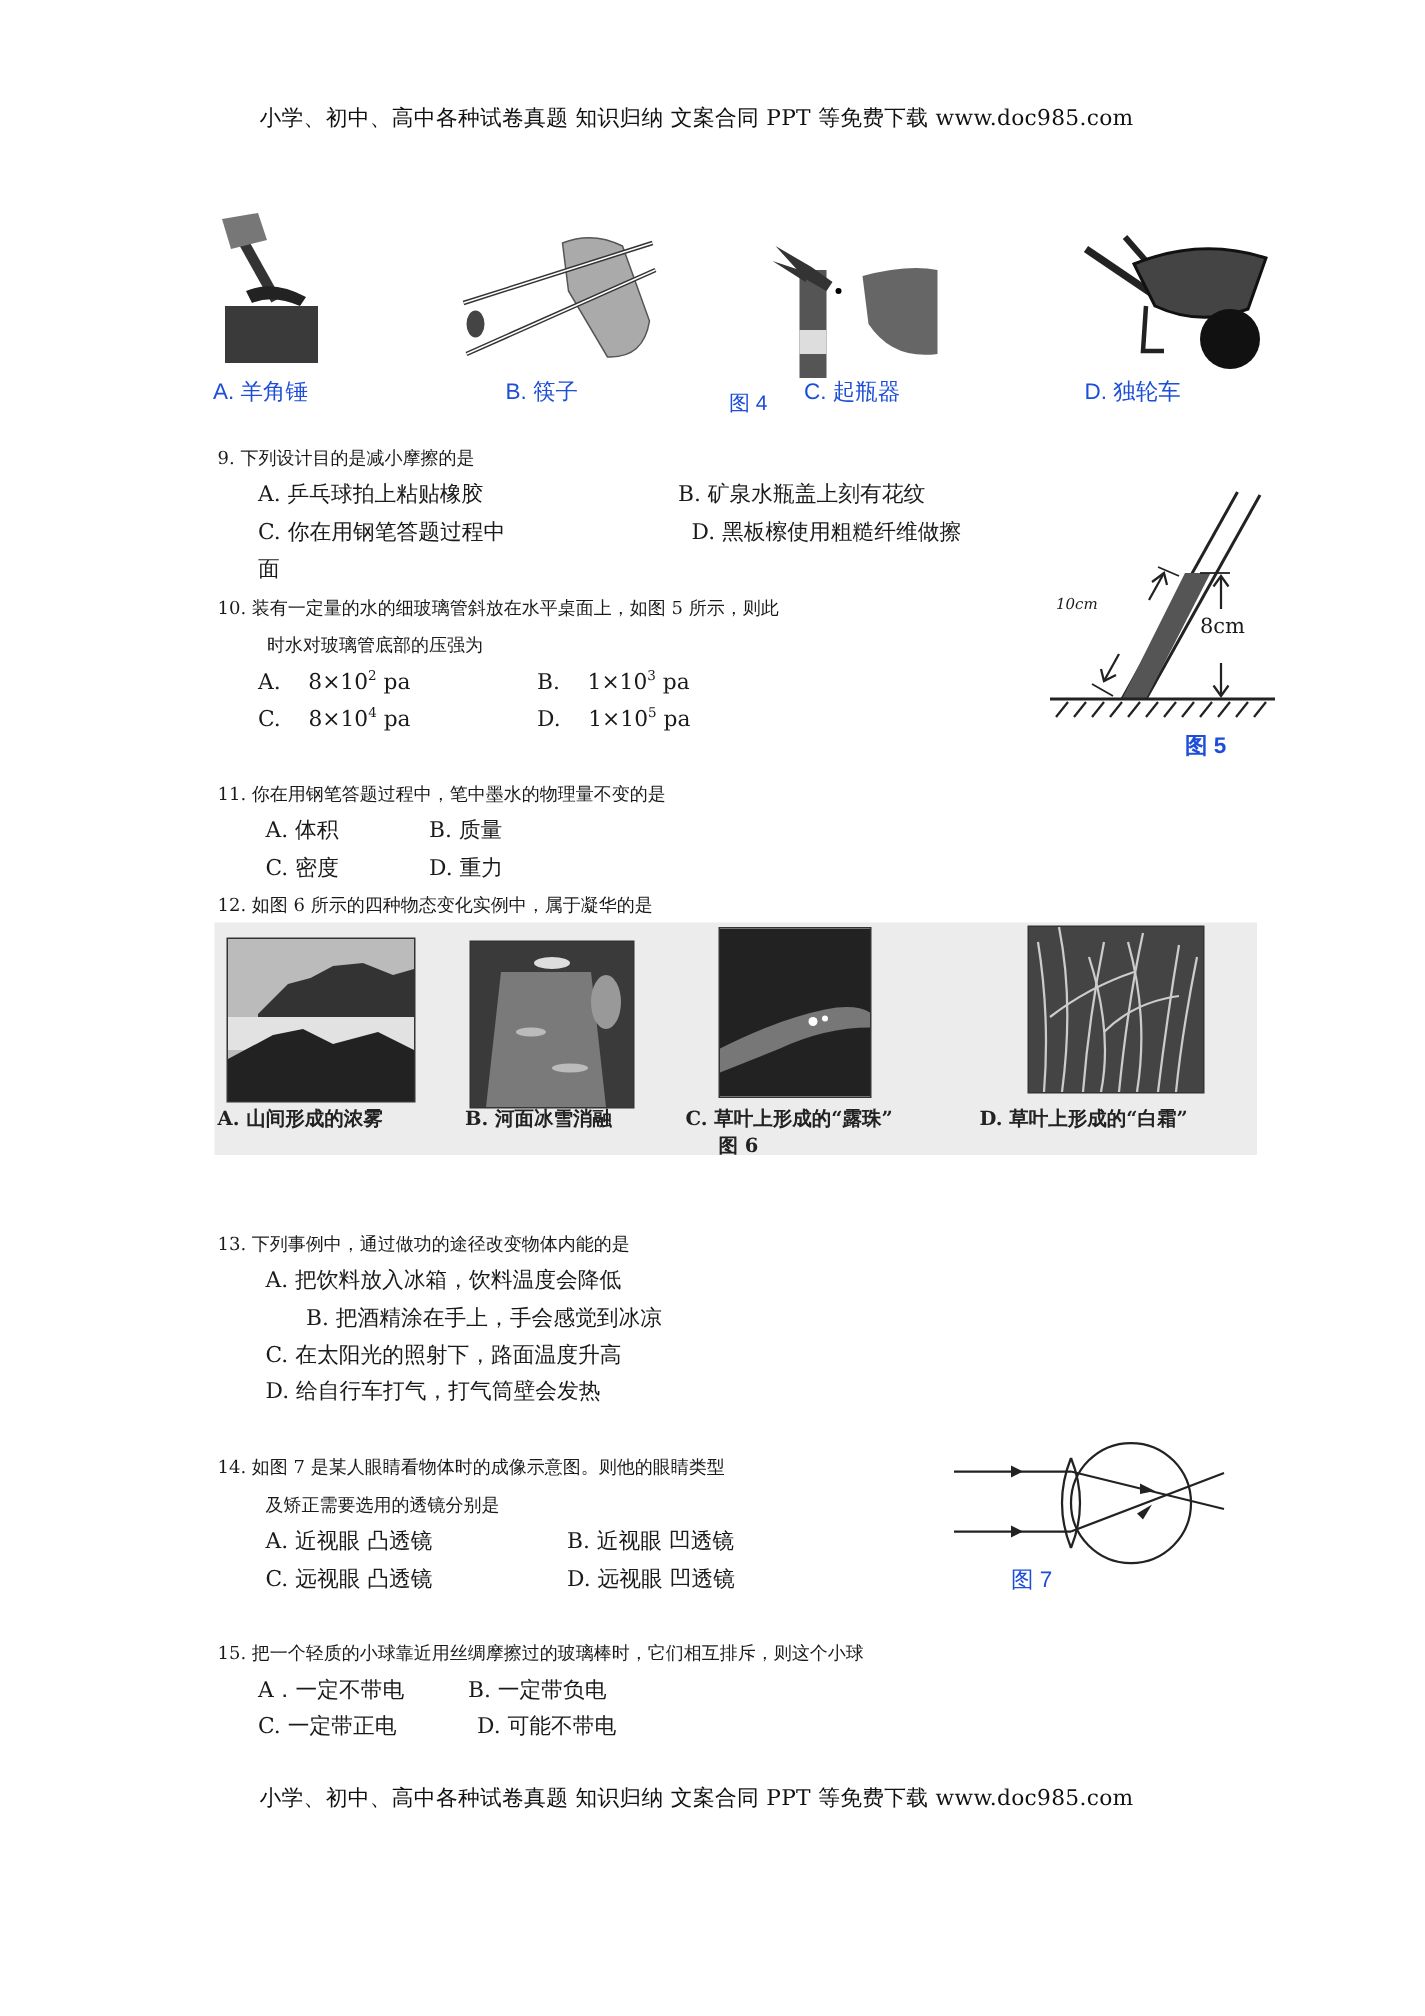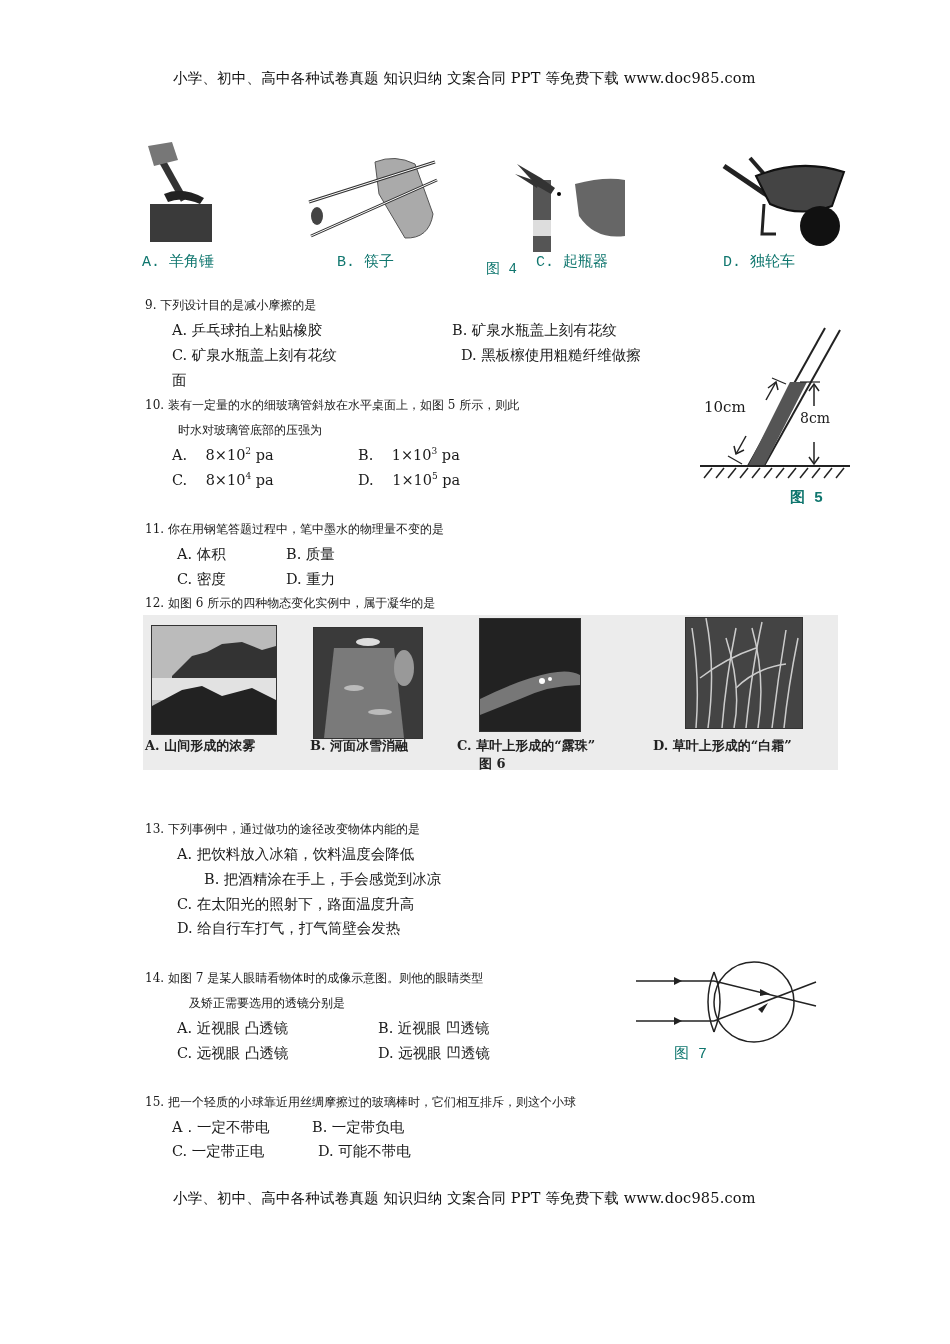--- a/index.html
+++ b/index.html
@@ -3,21 +3,21 @@
 <meta charset="utf-8">
 <style>
   html, body { margin: 0; padding: 0; background: #ffffff; }
   body { width: 950px; height: 1344px; position: relative; overflow: hidden;
          font-family: "DejaVu Serif", "Liberation Serif", serif; color: #1a1a1a; }
   .abs { position: absolute; }
   .hdr { font-size: 14.5px; white-space: nowrap; color: #111; letter-spacing: 0.2px; }
   .q { font-size: 12px; white-space: nowrap; line-height: 24px; }
   .opt { font-size: 14.5px; white-space: nowrap; line-height: 24px; }
   sup { font-size: 9px; vertical-align: 6px; line-height: 0; }
-  .figlabel { font-size: 15px; white-space: nowrap; font-family: Liberation Mono, monospace; color:#0f766e; }
+  .figlabel { font-size: 15px; white-space: nowrap; font-family: Liberation Sans, sans-serif; color:#1d4ed8; }
   .cap6 { font-size: 13px; font-weight: bold; white-space: nowrap; color:#222; }
   .photo { position: absolute; border: 1px solid #333; }
   .fig6-bg { background: #ececec; }
 </style>
 </head>
 <body>
 
 <div class="abs hdr" style="left:173px; top:69px;">小学、初中、高中各种试卷真题 知识归纳 文案合同 PPT 等免费下载   www.doc985.com</div>
 
 <div class="abs" style="left:140px; top:140px; width:710px; height:140px;">
@@ -59,21 +59,21 @@
     <path d="M36 22 Q80 4 124 18 L112 52 Q80 64 50 50 Z" fill="#444" stroke="#111" stroke-width="2"></path>
     <ellipse cx="100" cy="72" rx="20" ry="20" fill="#111"></ellipse>
     <path d="M44 50 L42 80 L56 80" stroke="#222" stroke-width="3" fill="none"></path>
   </svg>
   <div class="abs figlabel" style="left:583px; top:112px;">D.  独轮车</div>
 </div>
 
 <div class="abs q" style="left:145px; top:293px;">9.  下列设计目的是减小摩擦的是</div>
 <div class="abs opt" style="left:172px; top:318px;">A.  乒乓球拍上粘贴橡胶</div>
 <div class="abs opt" style="left:452px; top:318px;">B.  矿泉水瓶盖上刻有花纹</div>
-<div class="abs opt" style="left:172px; top:343px;">C.  矿泉水瓶盖上刻有花纹</div>
+<div class="abs opt" style="left:172px; top:343px;">C.  你在用钢笔答题过程中</div>
 <div class="abs opt" style="left:461px; top:343px;">D.  黑板檫使用粗糙纤维做擦</div>
 <div class="abs opt" style="left:172px; top:368px;">面</div>
 
 <div class="abs" style="left:690px; top:318px; width:160px; height:192px;">
   <svg class="abs" style="left:0; top:0;" width="160" height="192">
 
     <line x1="58" y1="148" x2="135" y2="10" stroke="#222" stroke-width="2"></line>
     <line x1="74" y1="148" x2="150" y2="12" stroke="#222" stroke-width="2"></line>
 
     <polygon points="58,148 74,148 117,64 100,64" fill="#555"></polygon>
@@ -100,21 +100,21 @@
     <polyline points="78,70 86,64 88,72" fill="none" stroke="#222" stroke-width="1.5"></polyline>
     <line x1="46" y1="136" x2="56" y2="118" stroke="#222" stroke-width="1.5"></line>
     <polyline points="44,128 46,136 54,132" fill="none" stroke="#222" stroke-width="1.5"></polyline>
 
     <line x1="110" y1="64" x2="130" y2="64" stroke="#222" stroke-width="1.2"></line>
     <line x1="124" y1="66" x2="124" y2="88" stroke="#222" stroke-width="1.5"></line>
     <polyline points="119,73 124,66 129,73" fill="none" stroke="#222" stroke-width="1.5"></polyline>
     <line x1="124" y1="124" x2="124" y2="146" stroke="#222" stroke-width="1.5"></line>
     <polyline points="119,139 124,146 129,139" fill="none" stroke="#222" stroke-width="1.5"></polyline>
   </svg>
-  <div class="abs" style="left:14px; top:80px; font-size:15px; font-family:'DejaVu Serif', serif;">10cm</div>
+  <div class="abs" style="left:14px; top:80px; font-size:10px; font-family:'DejaVu Serif', serif;font-style:italic;">10cm</div>
   <div class="abs" style="left:110px; top:92px; font-size:14px; font-family:'DejaVu Serif', serif;">8cm</div>
   <div class="abs figlabel" style="left:100px; top:170px; font-weight:bold;">图 5</div>
 </div>
 
 <div class="abs q" style="left:145px; top:393px;">10.  装有一定量的水的细玻璃管斜放在水平桌面上，如图 5 所示，则此</div>
 <div class="abs q" style="left:178px; top:418px;">时水对玻璃管底部的压强为</div>
 
 <div class="abs opt" style="left:172px; top:443px;">
   <span>A.</span>&nbsp;&nbsp;&nbsp;&nbsp;<span>8×10</span><sup>2</sup><span> pa</span>
 </div>
@@ -179,21 +179,21 @@
   <div class="abs cap6" style="left:336px; top:140px;">图 6</div>
 </div>
 
 <div class="abs q" style="left:145px; top:817px;">13.  下列事例中，通过做功的途径改变物体内能的是</div>
 <div class="abs opt" style="left:177px; top:842px;">A.  把饮料放入冰箱，饮料温度会降低</div>
 <div class="abs opt" style="left:177px; top:867px;margin-left:27px;">B.  把酒精涂在手上，手会感觉到冰凉</div>
 <div class="abs opt" style="left:177px; top:892px;">C.  在太阳光的照射下，路面温度升高</div>
 <div class="abs opt" style="left:177px; top:916px;">D.  给自行车打气，打气筒壁会发热</div>
 
 <div class="abs q" style="left:145px; top:966px;">14.  如图 7 是某人眼睛看物体时的成像示意图。则他的眼睛类型</div>
-<div class="abs q" style="left:189px; top:991px;">及矫正需要选用的透镜分别是</div>
+<div class="abs q" style="left:177px; top:991px;">及矫正需要选用的透镜分别是</div>
 <div class="abs opt" style="left:177px; top:1016px;">A.  近视眼   凸透镜</div>
 <div class="abs opt" style="left:378px; top:1016px;">B.  近视眼   凹透镜</div>
 <div class="abs opt" style="left:177px; top:1041px;">C.  远视眼   凸透镜</div>
 <div class="abs opt" style="left:378px; top:1041px;">D.  远视眼   凹透镜</div>
 
 <div class="abs" style="left:630px; top:960px; width:200px; height:110px;">
   <svg class="abs" style="left:0; top:0;" width="200" height="85">
     <circle cx="124" cy="42" r="40" fill="none" stroke="#222" stroke-width="1.5"></circle>
     <path d="M84 12 Q72 42 84 72" fill="none" stroke="#222" stroke-width="1.5"></path>
     <path d="M84 12 Q96 42 84 72" fill="none" stroke="#222" stroke-width="1.5"></path>

